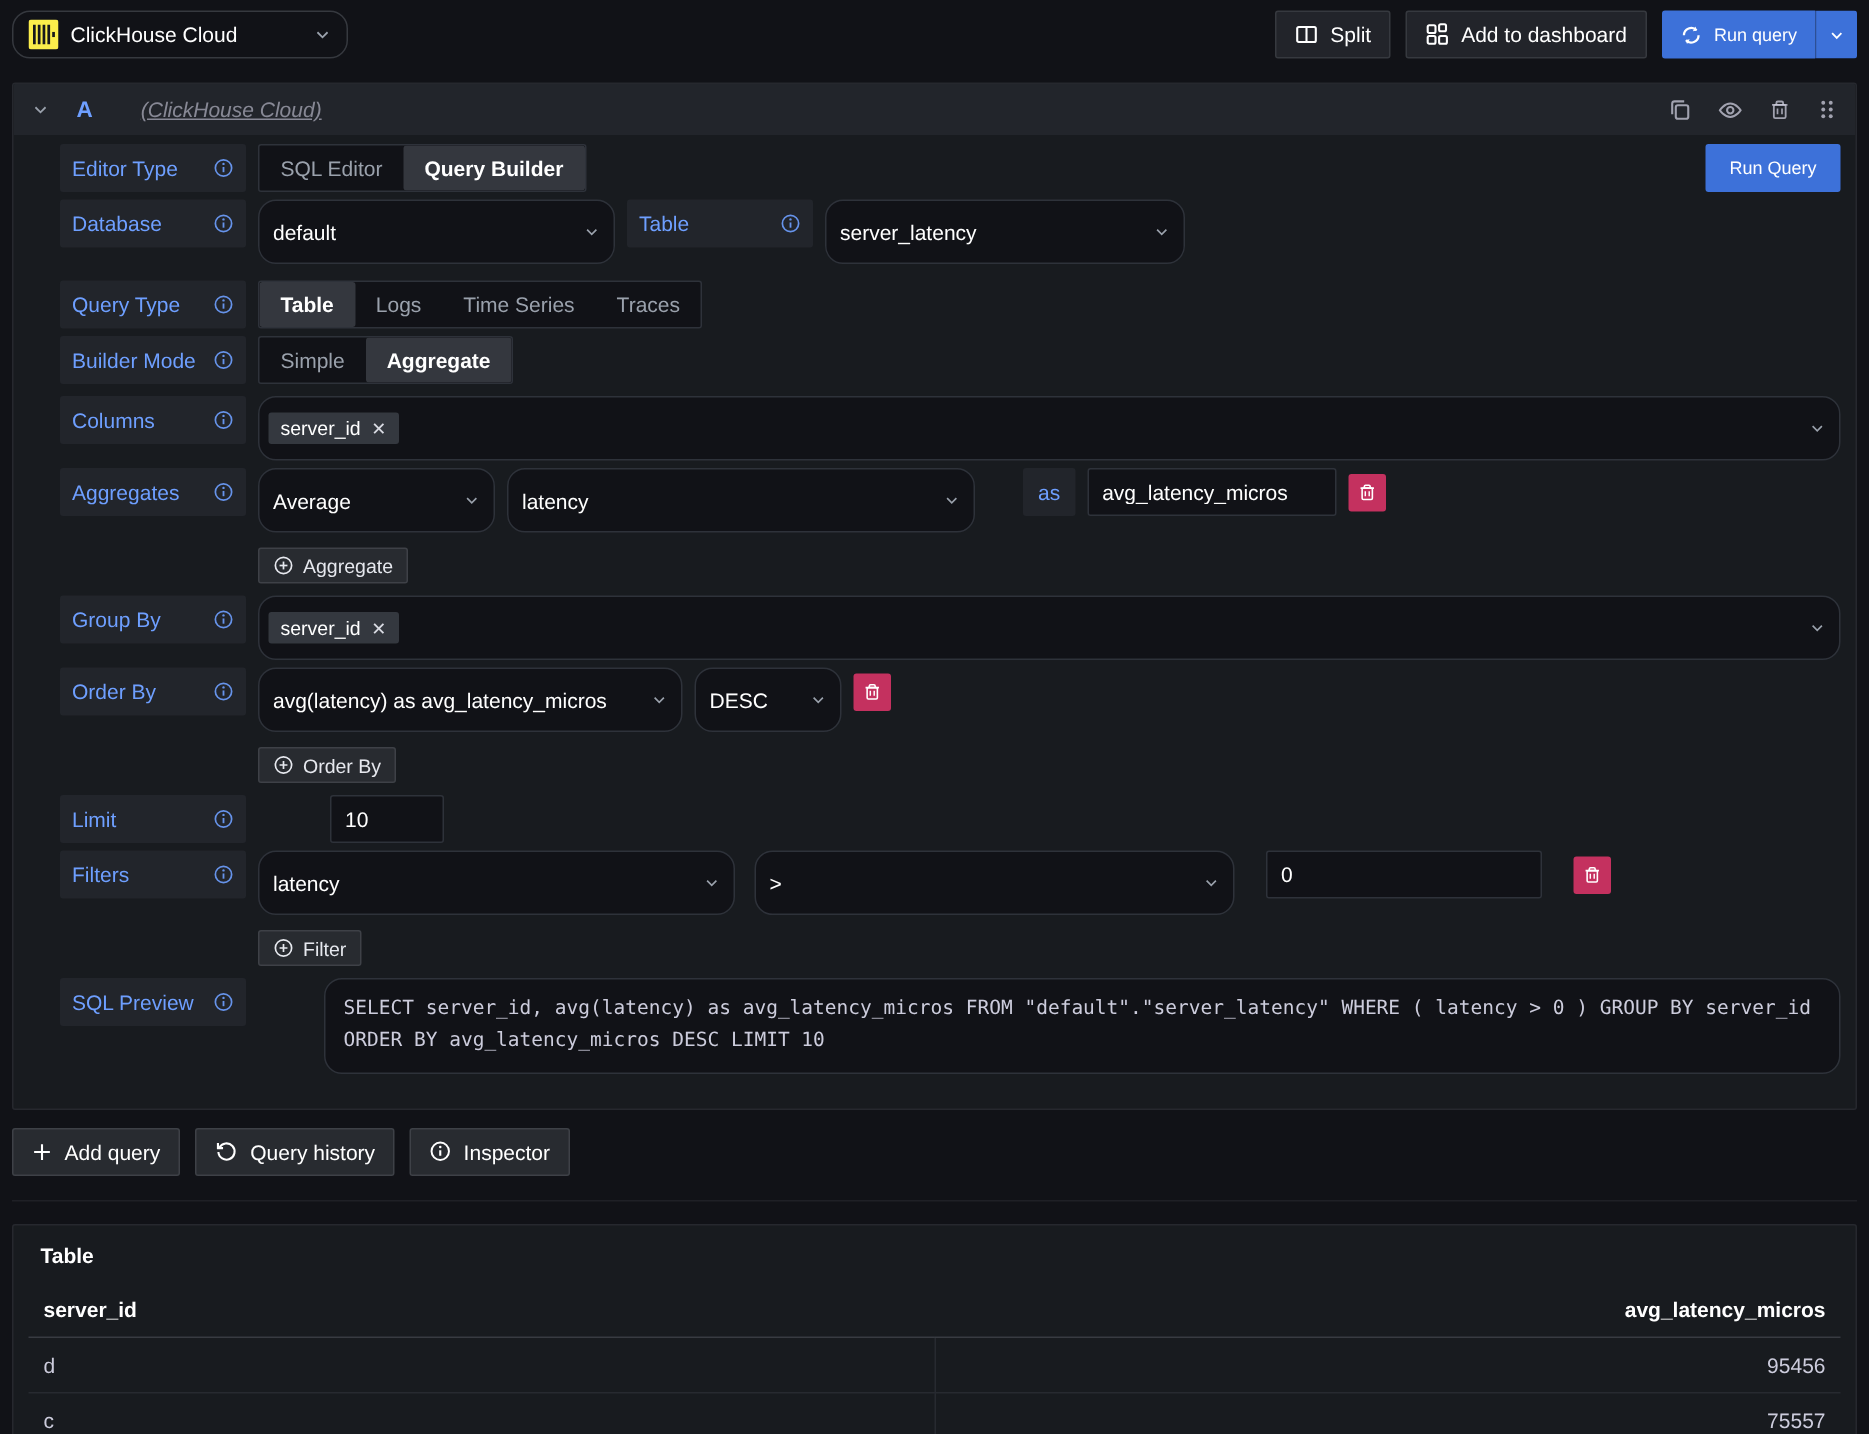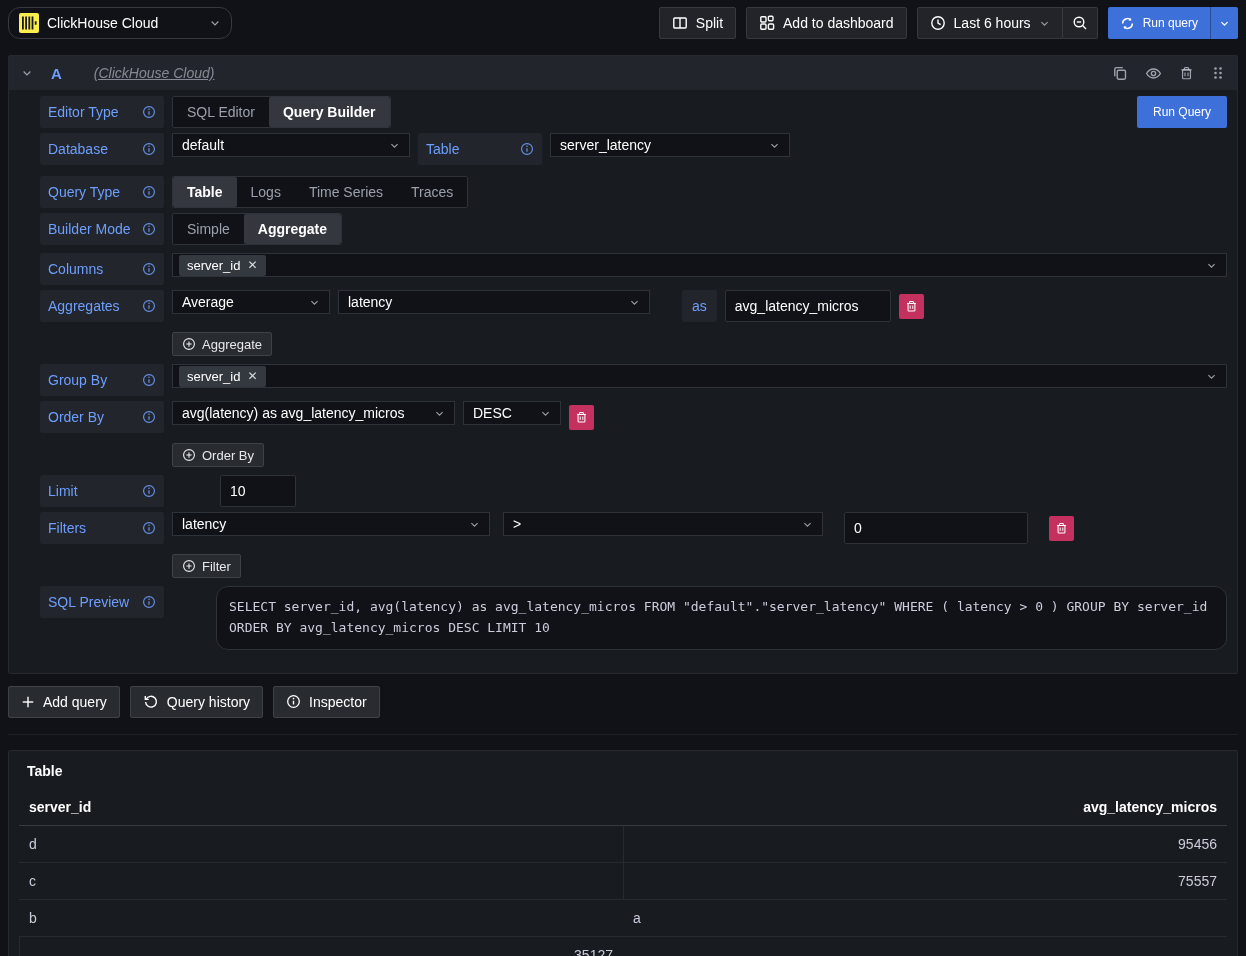--- a/index.html
+++ b/index.html
@@ -59,21 +59,21 @@
   .row { display:flex; gap:8px; margin-bottom:5px; align-items:flex-start; }
   .sub-row { margin:10px 0 8px 132px; }
   .lbl {
     width:124px; min-width:124px; height:32px;
     background:#22252b; border-radius:2px;
     display:flex; align-items:center; justify-content:space-between;
     padding:0 8px; color:#6e9fff; font-weight:500; font-size:14px;
   }
   .lbl .info { color:#6e9fff; opacity:.9; }
   .ctrl {
-    height:24px; background:#111217; border:1px solid #2e323a; border-radius:0;
+    height:43px; background:#111217; border:1px solid #2e323a; border-radius:12px;
     display:flex; align-items:center; padding:0 9px; color:#fff; font-size:14px; cursor:pointer;
   }
   .select { justify-content:space-between; gap:8px; }
   .chev { color:#9aa1ac; }
   .grow { flex:1; }
 
   .radio-group {
     display:flex; height:32px; background:#111217;
     border:1px solid #2e323a; border-radius:2px; overflow:hidden;
   }
@@ -176,45 +176,20 @@
         <svg width="16" height="16" viewBox="0 0 16 16">
             <rect x="1.8" y="1.8" width="5.2" height="5.2" rx="1" fill="none" stroke="currentColor" stroke-width="1.4"></rect>
             <rect x="9.4" y="1.2" width="4.6" height="4.6" rx="1" fill="none" stroke="currentColor" stroke-width="1.4"></rect>
             <rect x="1.8" y="9" width="5.2" height="5.2" rx="1" fill="none" stroke="currentColor" stroke-width="1.4"></rect>
             <rect x="9.4" y="9" width="5.2" height="5.2" rx="1" fill="none" stroke="currentColor" stroke-width="1.4"></rect>
           </svg>
       </span>
       <span>Add to dashboard</span>
     </button>
 
-    <div class="tb-group">
-      <button class="tb-btn">
-        <span>
-          <svg width="16" height="16" viewBox="0 0 16 16">
-              <circle cx="8" cy="8" r="6.2" fill="none" stroke="currentColor" stroke-width="1.4"></circle>
-              <path d="M8 4.5V8l2.6 1.7" fill="none" stroke="currentColor" stroke-width="1.4"></path>
-            </svg>
-        </span>
-        <span>Last 6 hours</span>
-        <span class="chev">
-          <svg width="11" height="11" viewBox="0 0 16 16">
-              <path d="M3.5 6l4.5 4.5L12.5 6" fill="none" stroke="currentColor" stroke-width="1.6"></path>
-            </svg>
-        </span>
-      </button>
-      <button class="tb-btn">
-        <span>
-          <svg width="16" height="16" viewBox="0 0 16 16">
-              <circle cx="7" cy="7" r="4.8" fill="none" stroke="currentColor" stroke-width="1.4"></circle>
-              <line x1="10.6" y1="10.6" x2="14" y2="14" stroke="currentColor" stroke-width="1.4"></line>
-              <line x1="4.8" y1="7" x2="9.2" y2="7" stroke="currentColor" stroke-width="1.4"></line>
-            </svg>
-        </span>
-      </button>
-    </div>
 
     <div class="run-split">
       <button class="run-main">
         <span>
           <svg width="15" height="15" viewBox="0 0 16 16">
               <path d="M13.2 8a5.2 5.2 0 0 1-9 3.55M2.8 8a5.2 5.2 0 0 1 9-3.55" fill="none" stroke="currentColor" stroke-width="1.6"></path>
               <path d="M11 1.8l1 2.8-2.9.5z" fill="currentColor"></path>
               <path d="M5 14.2l-1-2.8 2.9-.5z" fill="currentColor"></path>
             </svg>
         </span>

